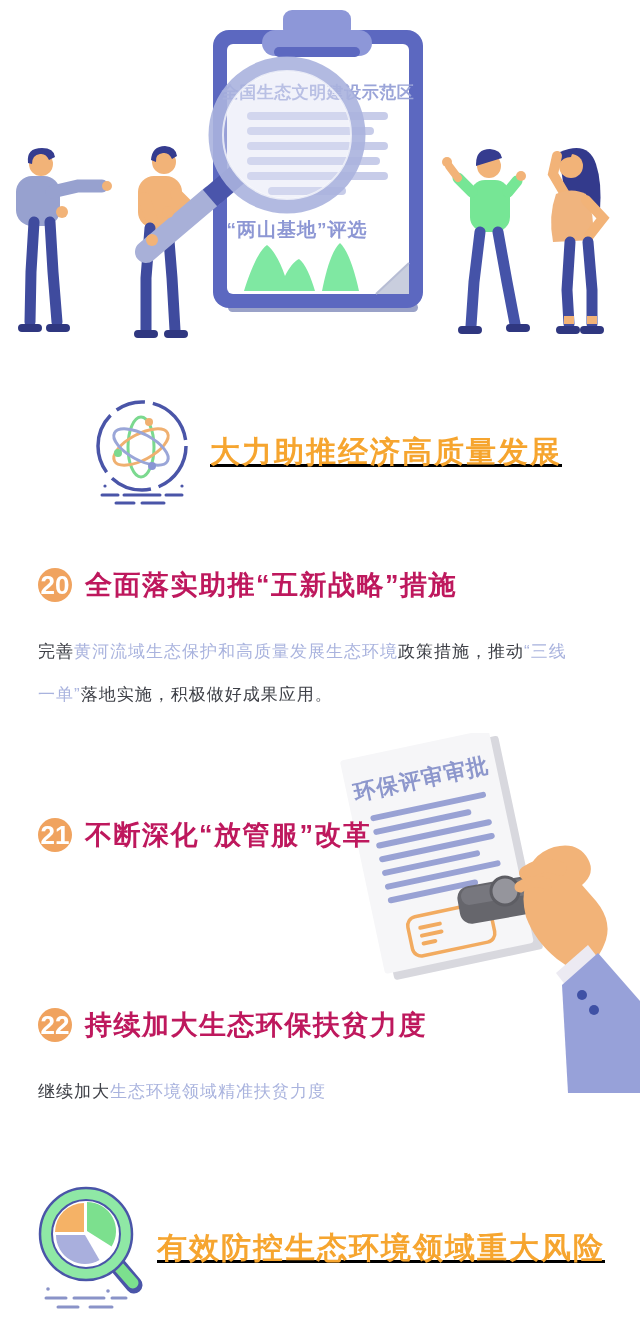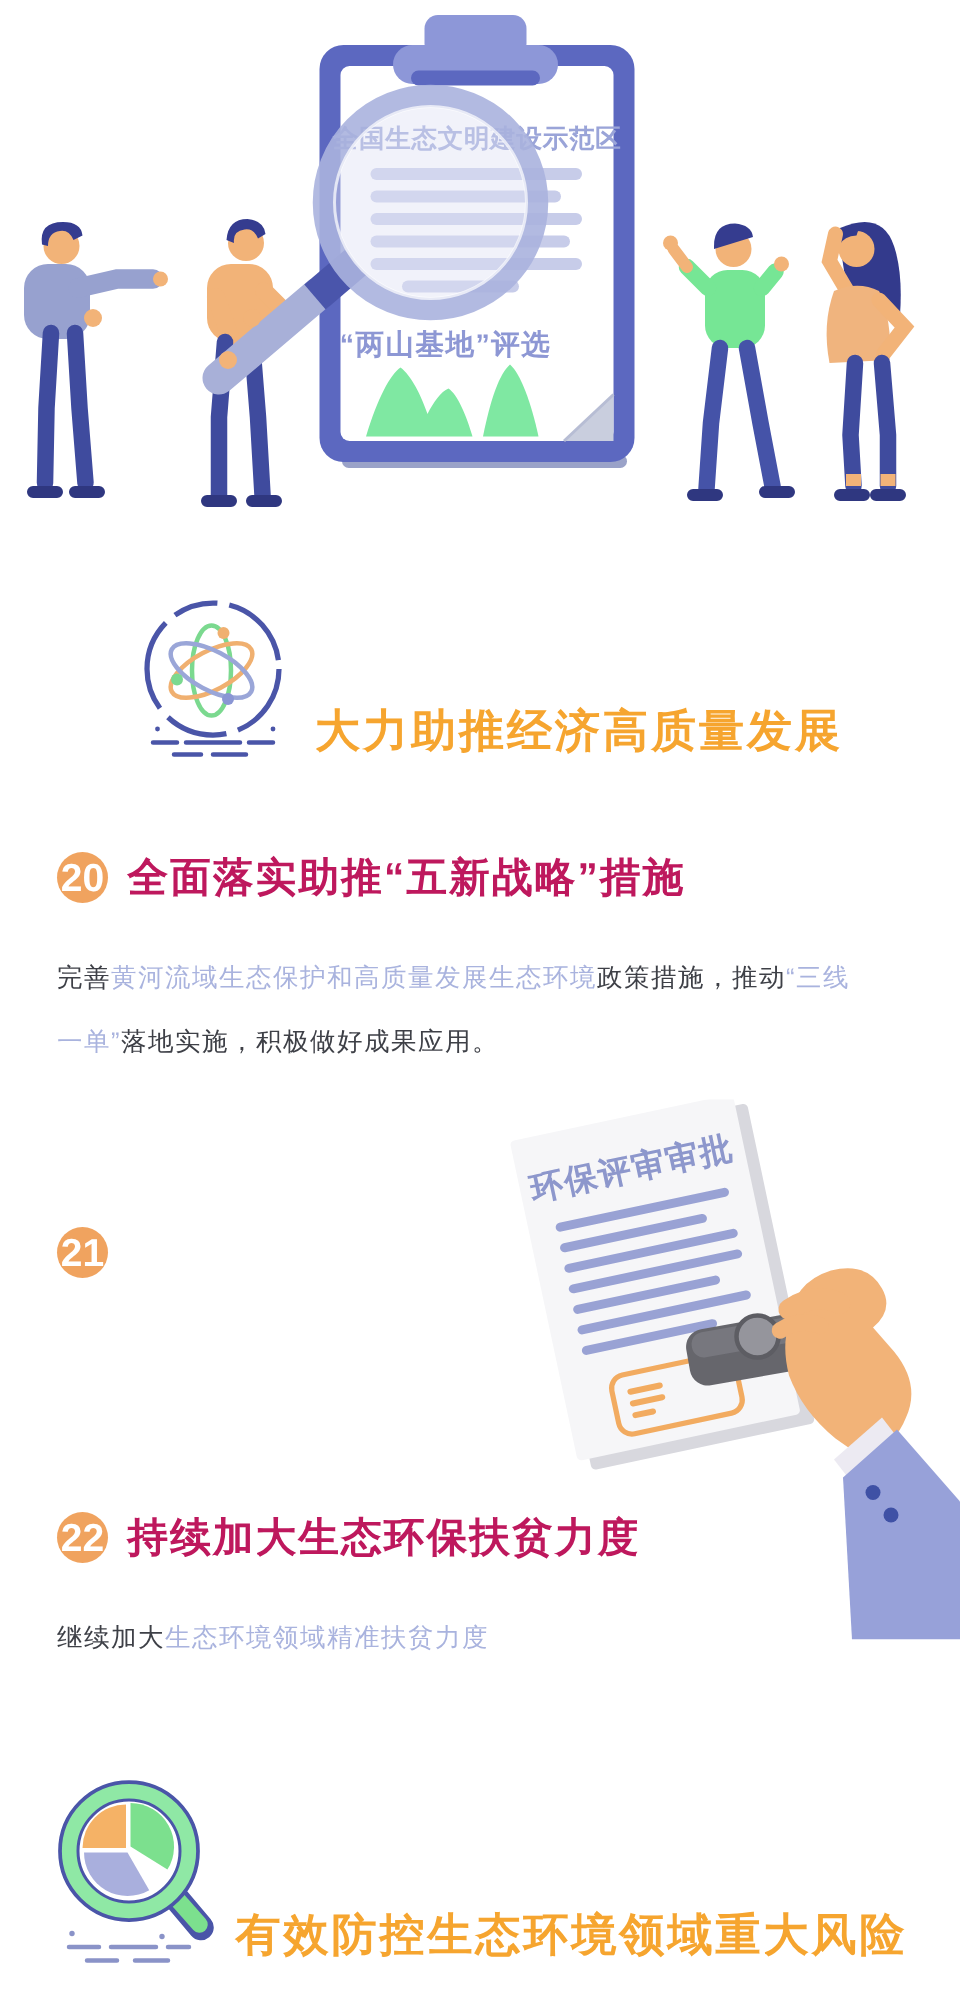--- a/index.html
+++ b/index.html
@@ -1,21 +1,21 @@
 <!DOCTYPE html>
 <html><head>
 <meta charset="utf-8">
 <style>
   html,body{margin:0;padding:0;background:#ffffff;}
   .page{
     position:relative;width:640px;height:1341px;background:#ffffff;overflow:hidden;
     font-family:"Liberation Sans","DejaVu Sans",sans-serif;
   }
   .hero{position:absolute;left:0;top:0;}
-  .sec-header{position:absolute;display:flex;align-items:flex-end;}
+  .sec-header{position:absolute;display:flex;align-items:center;text-decoration:underline;}
   .sec-header h2{margin:0;font-size:30px;font-weight:bold;color:#f6a52f;letter-spacing:2px;white-space:nowrap;}
   .sec1{left:92px;top:396px;gap:18px;}
   .sec2{left:38px;top:1186px;gap:14px;}
   .item{position:absolute;left:38px;}
   .item-head{display:flex;gap:13px;align-items:flex-start;}
   .badge{
     flex:0 0 34px;height:34px;border-radius:50%;background:#f0a35f;color:#ffffff;
     font-size:26px;font-weight:bold;display:flex;align-items:center;justify-content:center;margin-top:2px;
   }
   .item h3{margin:0;font-size:27px;font-weight:bold;color:#be185d;letter-spacing:1.5px;line-height:38px;}
@@ -191,20 +191,21 @@
       <polygon points="226,240 258,212 272,230 240,258" fill="#eceaf2"></polygon>
       <polygon points="232,252 268,220 310,268 310,360 238,360" fill="#97a1d9"></polygon>
       <circle cx="252" cy="262" r="5" fill="#3f51a5"></circle>
       <circle cx="264" cy="277" r="5" fill="#3f51a5"></circle>
     </g>
   </svg>
 
   <section class="item item21">
     <div class="item-head">
       <span class="badge">21</span>
+      <h3>不断深化“放管服”改革</h3>
     </div>
   </section>
 
   <section class="item item22">
     <div class="item-head">
       <span class="badge">22</span>
       <h3>持续加大生态环保扶贫力度</h3>
     </div>
     <p><span>继续加大</span><span class="hl">生态环境领域精准扶贫力度</span></p>
   </section>

